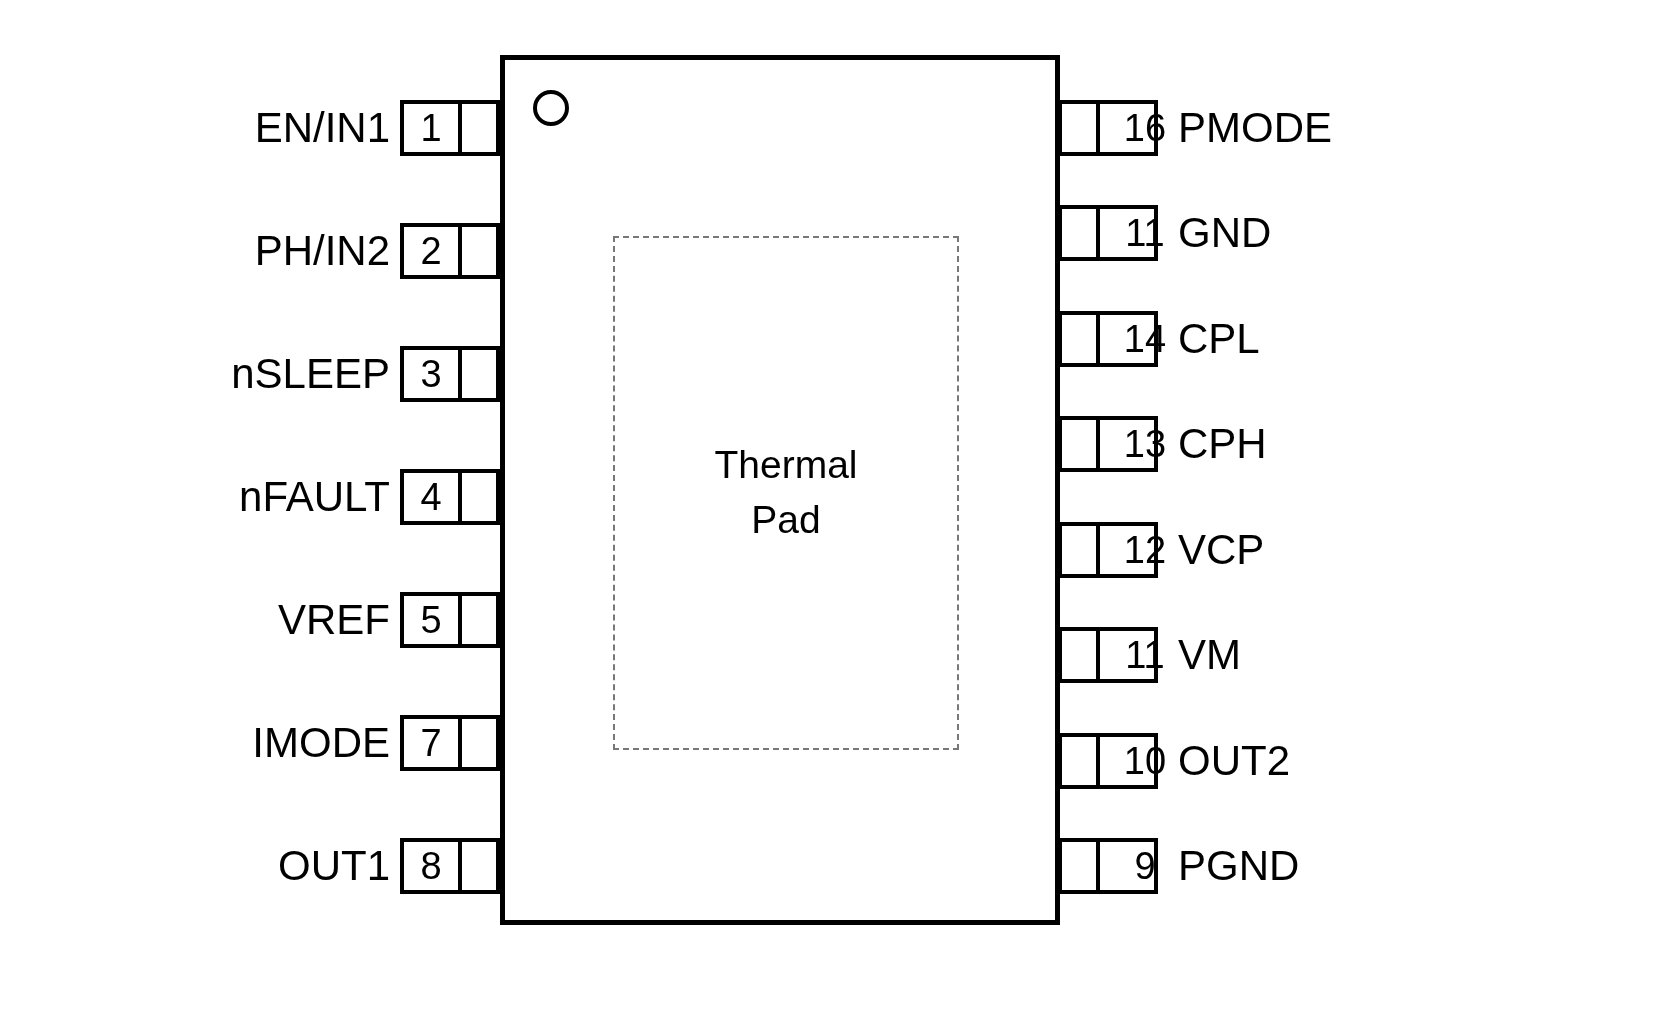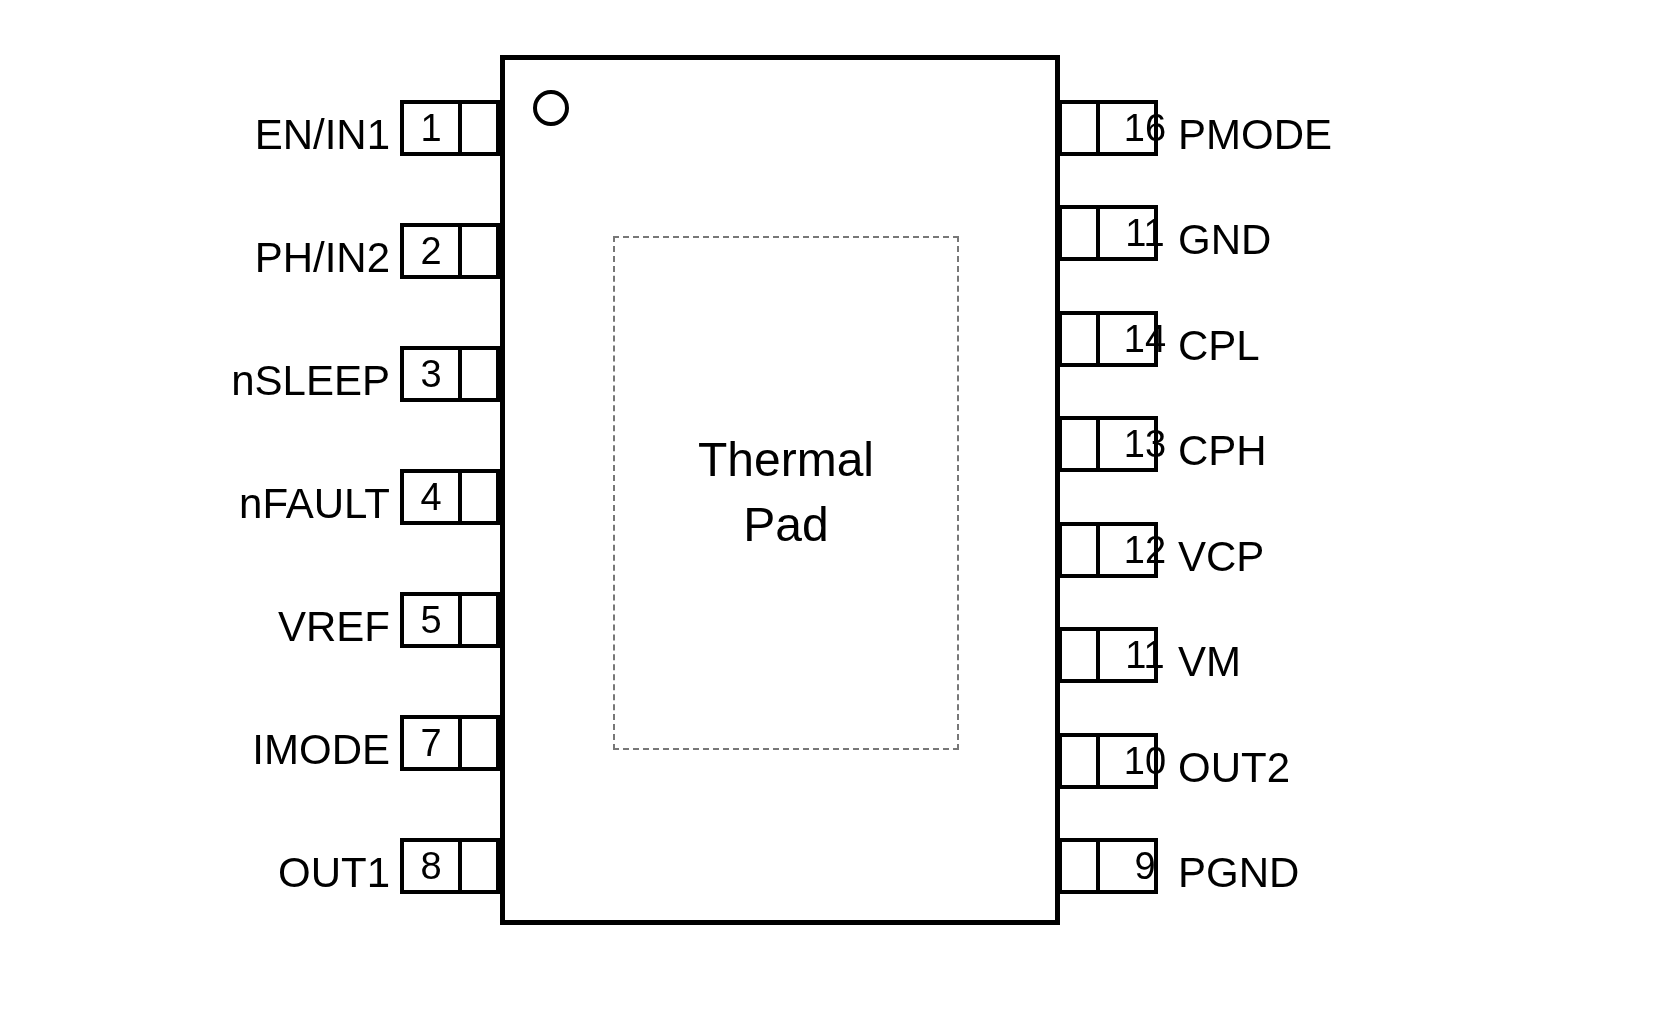--- a/index.html
+++ b/index.html
@@ -46,40 +46,40 @@
     width: 346px;
     height: 514px;
     border: 2px dashed #777777;
     display: flex;
     flex-direction: column;
     align-items: center;
     justify-content: center;
     gap: 12px;
   }
   .thermal-pad-line {
-    font-size: 48px;
+    font-size: 39px;
     line-height: 1.1;
     color: #000000;
   }
 
   
   .pin-col {
     position: absolute;
     top: 100px;
     height: 794px;
     display: flex;
     flex-direction: column;
     justify-content: space-between;
   }
   .pin-col.left  { left: 120px;  width: 380px; }
   .pin-col.right { left: 1058px; width: 420px; }
 
   .pin-row {
     display: flex;
-    align-items: flex-end;
+    align-items: center;
     height: 56px;
   }
   .pin-col.left .pin-row  { justify-content: flex-end; }
   .pin-col.right .pin-row { justify-content: flex-start; }
 
   .pin-label {
     font-size: 42px;
     line-height: 1;
     white-space: nowrap;
   }

